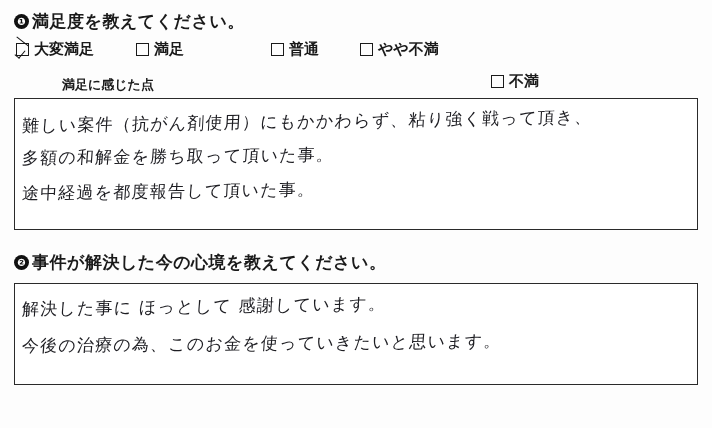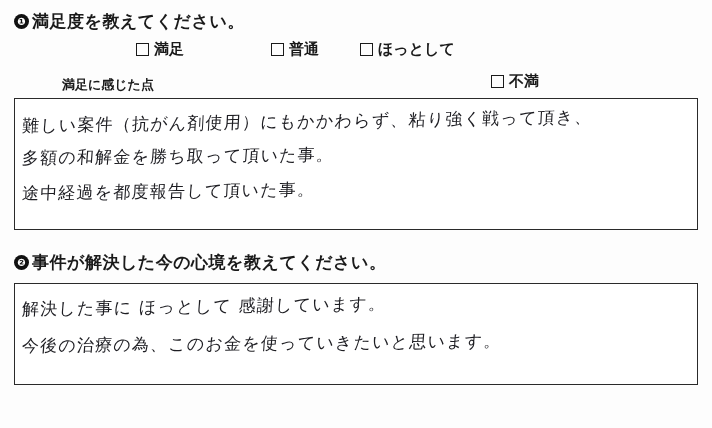--- a/index.html
+++ b/index.html
@@ -160,31 +160,35 @@
 <body>
 
 <div class="sheet">
 
   <div class="q1-head">
     <span class="num-circle">❶</span>
     <span>満足度を教えてください。</span>
   </div>
 
   <div class="choices">
+    <div class="choice" style="left:0px;">
+      <span class="box checked"></span>
+      <span>大変満足</span>
+    </div>
     <div class="choice" style="left:120px;">
       <span class="box"></span>
       <span>満足</span>
     </div>
     <div class="choice" style="left:244px;padding-left:11px;">
       <span class="box"></span>
       <span>普通</span>
     </div>
     <div class="choice" style="left:344px;">
       <span class="box"></span>
-      <span>ほっとして</span>
+      <span>やや不満</span>
     </div>
     <div class="choice" style="left:475px;margin-top:32px;">
       <span class="box"></span>
       <span>不満</span>
     </div>
   </div>
 
   <div class="sublabel">満足に感じた点</div>
 
   <div class="answer-box" id="ans1"></div>

